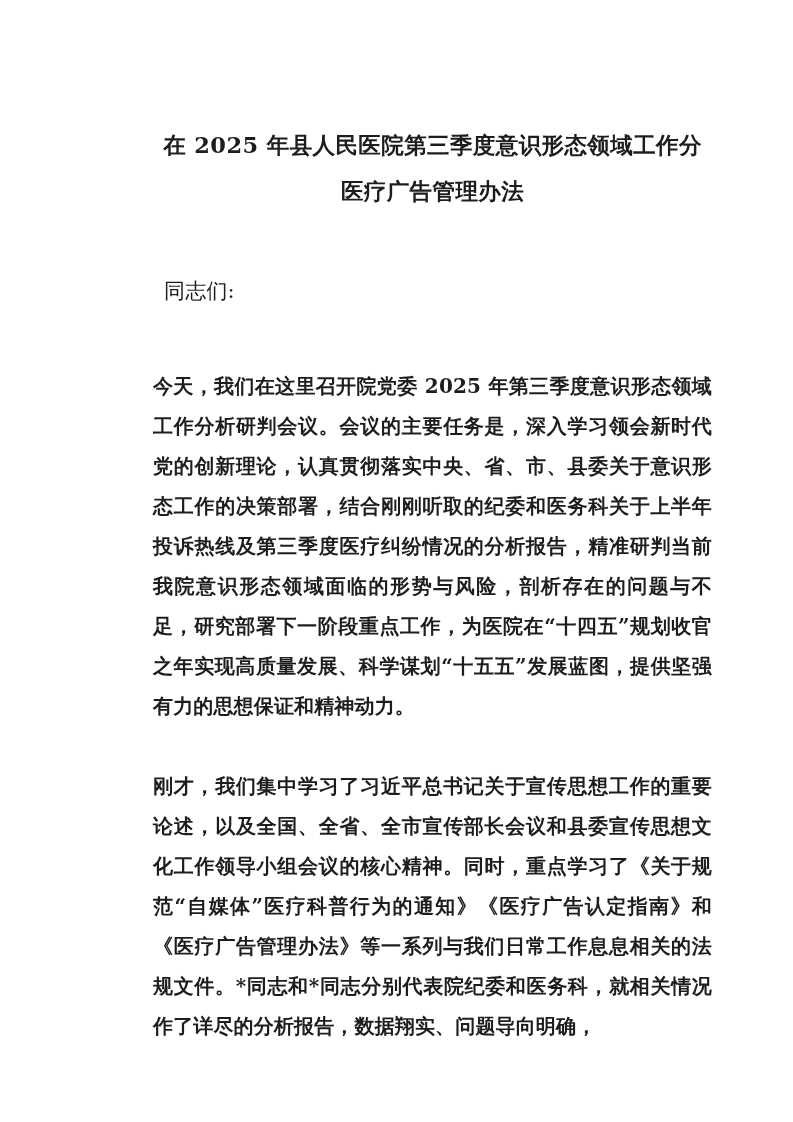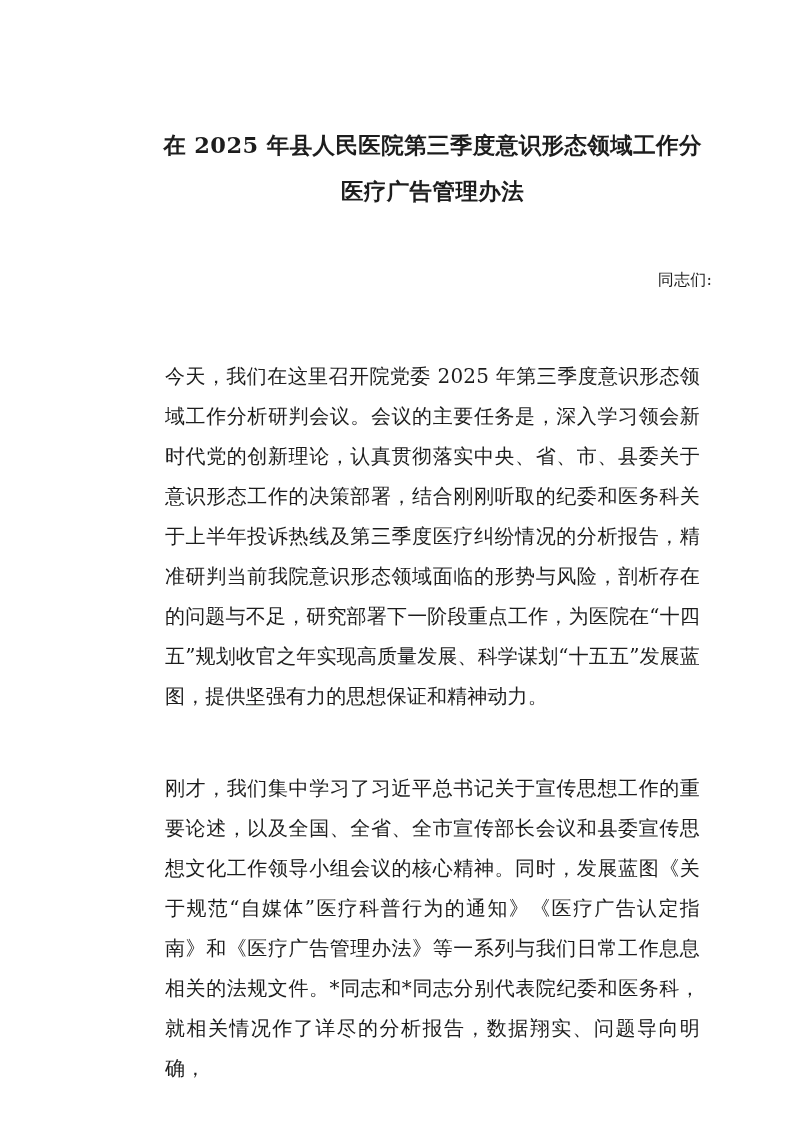--- a/index.html
+++ b/index.html
@@ -34,41 +34,41 @@
     font-size: 22.5px;
     line-height: 46px;
     font-weight: bold;
     text-align: center;
     letter-spacing: 0.4px;
     word-break: break-all;
   }
 
   
   .salutation {
-    margin: 0;
+    margin: 11px;
     padding-top: 46px;
-    font-size: 16px;
+    font-size: 21px;
     line-height: 40px;
     letter-spacing: 0.2px;
-    text-align: right;
   }
 
   
   .body-para {
-    margin: 12px;
+    margin: 0;
     padding-top: 40px;
     font-size: 20px;
     line-height: 40px;
     text-align: justify;
     text-justify: inter-character;
     text-indent: 0;
     letter-spacing: 0.15px;
     word-break: break-all;
     -ms-hyphens: none;
     hyphens: none;
+    font-weight: bold;
   }
 
   .body-para.first-body {
     padding-top: 44px;
   }
 </style>
 </head>
 <body>
 
 <div class="page">
@@ -76,16 +76,16 @@
 
     <h1 class="doc-title">
       <span style="display: block;">在 2025 年县人民医院第三季度意识形态领域工作分</span>
       <span style="display: block;">医疗广告管理办法</span>
     </h1>
 
     <p class="salutation">同志们:</p>
 
     <p class="body-para first-body" style="text-indent: 0px;">今天，我们在这里召开院党委 2025 年第三季度意识形态领域工作分析研判会议。会议的主要任务是，深入学习领会新时代党的创新理论，认真贯彻落实中央、省、市、县委关于意识形态工作的决策部署，结合刚刚听取的纪委和医务科关于上半年投诉热线及第三季度医疗纠纷情况的分析报告，精准研判当前我院意识形态领域面临的形势与风险，剖析存在的问题与不足，研究部署下一阶段重点工作，为医院在“十四五”规划收官之年实现高质量发展、科学谋划“十五五”发展蓝图，提供坚强有力的思想保证和精神动力。</p>
 
-    <p class="body-para" style="text-indent: 0px;">刚才，我们集中学习了习近平总书记关于宣传思想工作的重要论述，以及全国、全省、全市宣传部长会议和县委宣传思想文化工作领导小组会议的核心精神。同时，发展蓝图《关于规范“自媒体”医疗科普行为的通知》《医疗广告认定指南》和《医疗广告管理办法》等一系列与我们日常工作息息相关的法规文件。*同志和*同志分别代表院纪委和医务科，就相关情况作了详尽的分析报告，数据翔实、问题导向明确，</p>
+    <p class="body-para" style="text-indent: 0px;">刚才，我们集中学习了习近平总书记关于宣传思想工作的重要论述，以及全国、全省、全市宣传部长会议和县委宣传思想文化工作领导小组会议的核心精神。同时，重点学习了《关于规范“自媒体”医疗科普行为的通知》《医疗广告认定指南》和《医疗广告管理办法》等一系列与我们日常工作息息相关的法规文件。*同志和*同志分别代表院纪委和医务科，就相关情况作了详尽的分析报告，数据翔实、问题导向明确，</p>
 
   </div>
 </div>
 
 </body></html>

